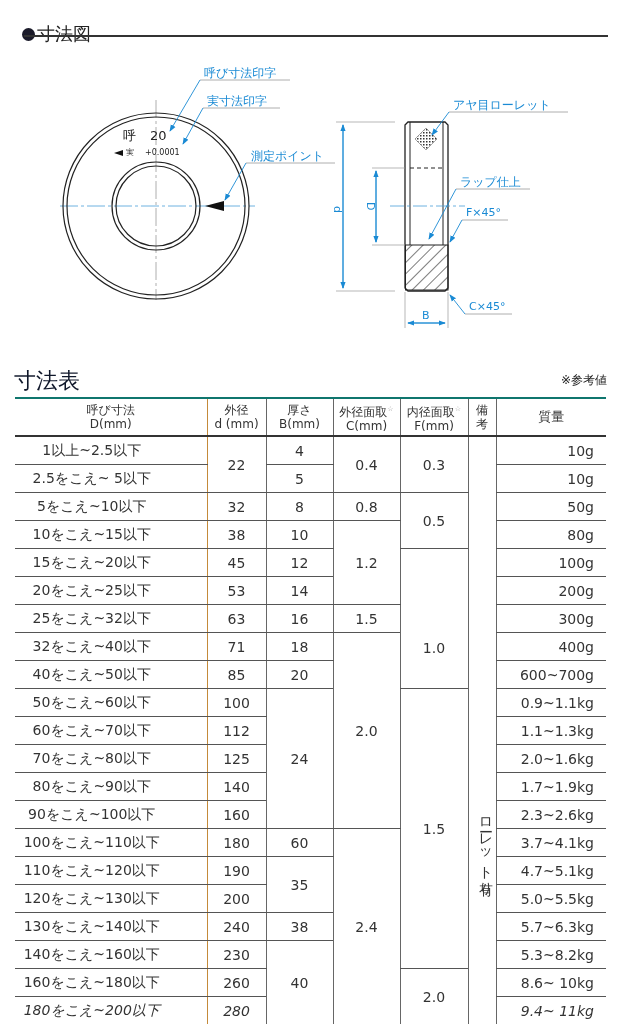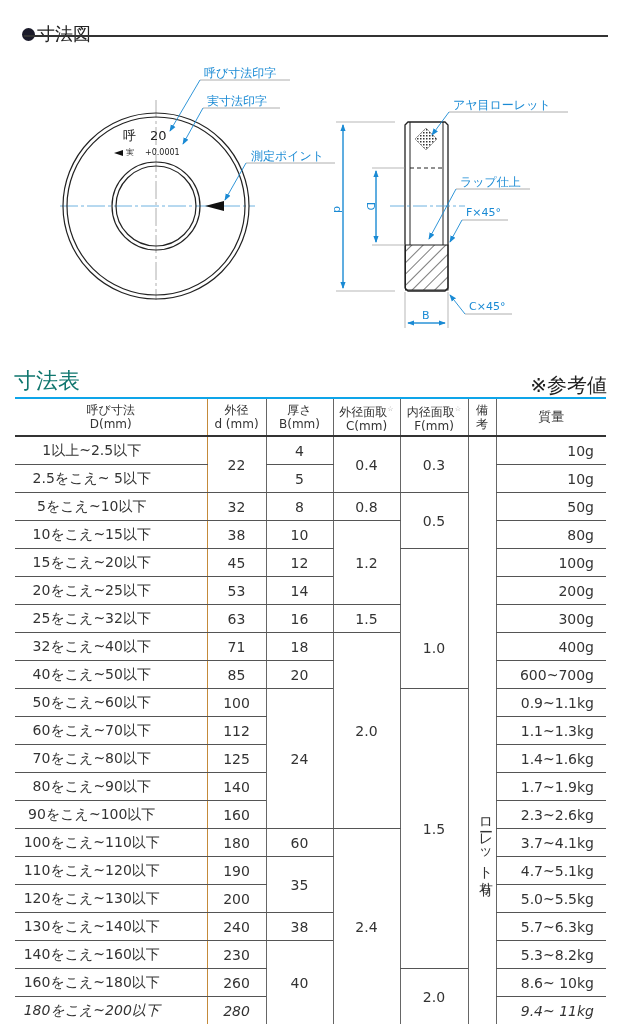--- a/index.html
+++ b/index.html
@@ -2,27 +2,27 @@
 <html><head>
 <meta charset="utf-8">
 <style>
   html, body { margin:0; padding:0; background:#ffffff; }
   body { width:635px; height:1024px; position:relative; overflow:hidden;
          font-family:"DejaVu Sans", "Liberation Sans", sans-serif; color:#222; }
   .sec-title { position:absolute; left:22px; top:6px; font-size:18px; color:#222; letter-spacing:0;margin-top:16px; }
   .sec-title .dot { display:inline-block; width:13px; height:13px; border-radius:50%; background:#1b1b2a; margin-right:2px; vertical-align:-1px; }
   .sec-rule { position:absolute; left:24px; top:35px; width:584px; height:2px; background:#333; }
   .diagram { position:absolute; left:0; top:40px; width:635px; height:310px; }
-  .tbl-title { position:absolute; left:14px; top:366px; font-size:22px; color:#0f766e; }
-  .ref-note { position:absolute; right:28px; top:372px; font-size:20px; color:#222; }
+  .tbl-title { position:absolute; left:14px; top:366px; font-size:22px; color:#0f172a; }
+  .ref-note { position:absolute; right:28px; top:372px; font-size:12px; color:#222; }
   .table-wrap { position:absolute; left:15px; top:397px; width:591px; }
   table { border-collapse:collapse; width:591px; table-layout:fixed; }
   td, th { font-weight:normal; padding:0; height:27px; font-size:14px; color:#333;
            border-top:1px solid #555; border-bottom:1px solid #555; }
-  th { height:36px; font-size:12px; line-height:14px; border-top:2px solid #0ea5e9; border-bottom:2px solid #333; color:#333; }
+  th { height:36px; font-size:12px; line-height:14px; border-top:2px solid #0f766e; border-bottom:2px solid #333; color:#333; }
   td.c, th { text-align:center; }
   td.nom { text-align:center; padding-right:38px; }
   td.mass { text-align:right; padding-right:12px;margin-left:44px; }
   .vl { border-left:1px solid #666; }
   .vl-o { border-left:1px solid #c48a3a; }
   tr:last-child td { border-bottom:2px solid #333;font-style:italic; }
   .note-col { writing-mode:vertical-rl; text-orientation:upright; font-size:14px; letter-spacing:0; }
   .sup { font-size:7px; vertical-align:super; color:#999; }
 </style>
 </head>
@@ -214,21 +214,21 @@
       <td class="mass vl">0.9~1.1kg</td>
     </tr>
     <tr>
       <td class="nom">60をこえ~70以下</td>
       <td class="c vl-o">112</td>
       <td class="mass vl">1.1~1.3kg</td>
     </tr>
     <tr>
       <td class="nom">70をこえ~80以下</td>
       <td class="c vl-o">125</td>
-      <td class="mass vl">1.4~1.6kg</td>
+      <td class="mass vl">2.0~1.6kg</td>
     </tr>
     <tr>
       <td class="nom">80をこえ~90以下</td>
       <td class="c vl-o">140</td>
       <td class="mass vl">1.7~1.9kg</td>
     </tr>
     <tr>
       <td class="nom">90をこえ~100以下</td>
       <td class="c vl-o">160</td>
       <td class="mass vl">2.3~2.6kg</td>

